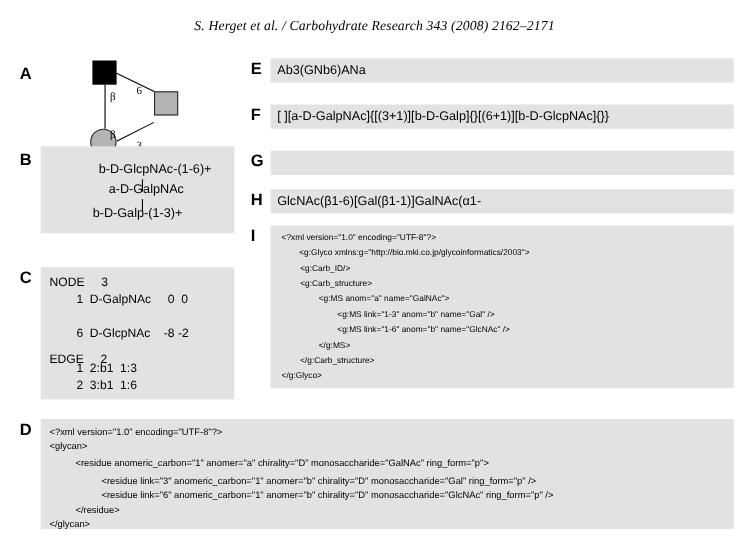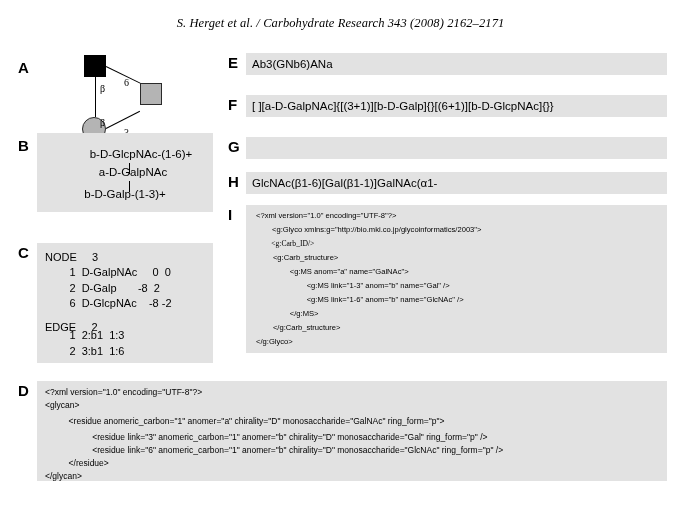--- a/index.html
+++ b/index.html
@@ -160,21 +160,20 @@
   <div class="txt centered-line" style="left:37px; top:148px; width:208px;">b-D-GlcpNAc-(1-6)+</div>
   <div class="vbar" style="left:129px; top:163px; height:11px;"></div>
   <div class="txt centered-line" style="left:37px; top:166px; width:192px;">a-D-GalpNAc</div>
   <div class="vbar" style="left:129px; top:181px; height:11px;"></div>
   <div class="txt centered-line" style="left:37px; top:188px; width:176px;">b-D-Galp-(1-3)+</div>
 
   <div class="panel-letter" style="left:18px; top:245px;">C</div>
   <div class="grayblock" style="left:37px; top:243px; width:176px; height:120px;"></div>
   <div class="nodeblock" style="left:45px; top:250px;">NODE     3</div>
   <div class="nodeblock" style="left:45px; top:265px;">        1  D-GalpNAc     0  0</div>
-  <div class="nodeblock" style="left:45px; top:281px;">        2  D-Galp       -8  2</div>
   <div class="nodeblock" style="left:45px; top:296px;">        6  D-GlcpNAc    -8 -2</div>
   <div class="nodeblock" style="left:45px; top:320px;">EDGE     2</div>
   <div class="nodeblock" style="left:45px; top:328px;">        1  2:b1  1:3</div>
   <div class="nodeblock" style="left:45px; top:344px;">        2  3:b1  1:6</div>
 
   <div class="panel-letter" style="left:18px; top:383px;">D</div>
   <div class="grayblock" style="left:37px; top:381px; width:630px; height:100px;"></div>
   <div class="codeblock" style="left:45px; top:387px;">&lt;?xml version="1.0" encoding="UTF-8"?&gt;</div>
   <div class="codeblock" style="left:45px; top:400px;">&lt;glycan&gt;</div>
   <div class="codeblock" style="left:45px; top:416px;">          &lt;residue anomeric_carbon="1" anomer="a" chirality="D" monosaccharide="GalNAc" ring_form="p"&gt;</div>
@@ -195,21 +194,21 @@
   <div class="grayblock" style="left:246px; top:137px; width:421px; height:22px;"></div>
 
   <div class="panel-letter" style="left:228px; top:174px;">H</div>
   <div class="grayblock" style="left:246px; top:172px; width:421px; height:22px;"></div>
   <div class="panel-text" style="left:252px; top:177px;">GlcNAc(β1-6)[Gal(β1-1)]GalNAc(α1-</div>
 
   <div class="panel-letter" style="left:228px; top:207px;">I</div>
   <div class="grayblock" style="left:246px; top:205px; width:421px; height:148px;"></div>
   <div class="codeblock-sm" style="left:256px; top:211px;">&lt;?xml version="1.0" encoding="UTF-8"?&gt;</div>
   <div class="codeblock-sm" style="left:272px; top:225px;">&lt;g:Glyco xmlns:g="http://bio.mki.co.jp/glycoinformatics/2003"&gt;</div>
-  <div class="codeblock-sm" style="left:256px; top:239px;font-family:Liberation Serif, serif;">        &lt;g:Carb_ID/&gt;</div>
+  <div class="codeblock-sm" style="left:256px; top:239px;">        &lt;g:Carb_ID/&gt;</div>
   <div class="codeblock-sm" style="left:256px; top:253px;">        &lt;g:Carb_structure&gt;</div>
   <div class="codeblock-sm" style="left:256px; top:267px;">                &lt;g:MS anom="a" name="GalNAc"&gt;</div>
   <div class="codeblock-sm" style="left:256px; top:281px;">                        &lt;g:MS link="1-3" anom="b" name="Gal" /&gt;</div>
   <div class="codeblock-sm" style="left:256px; top:295px;">                        &lt;g:MS link="1-6" anom="b" name="GlcNAc" /&gt;</div>
   <div class="codeblock-sm" style="left:256px; top:309px;">                &lt;/g:MS&gt;</div>
   <div class="codeblock-sm" style="left:256px; top:323px;">        &lt;/g:Carb_structure&gt;</div>
   <div class="codeblock-sm" style="left:256px; top:337px;">&lt;/g:Glyco&gt;</div>
 
 </div>
 

